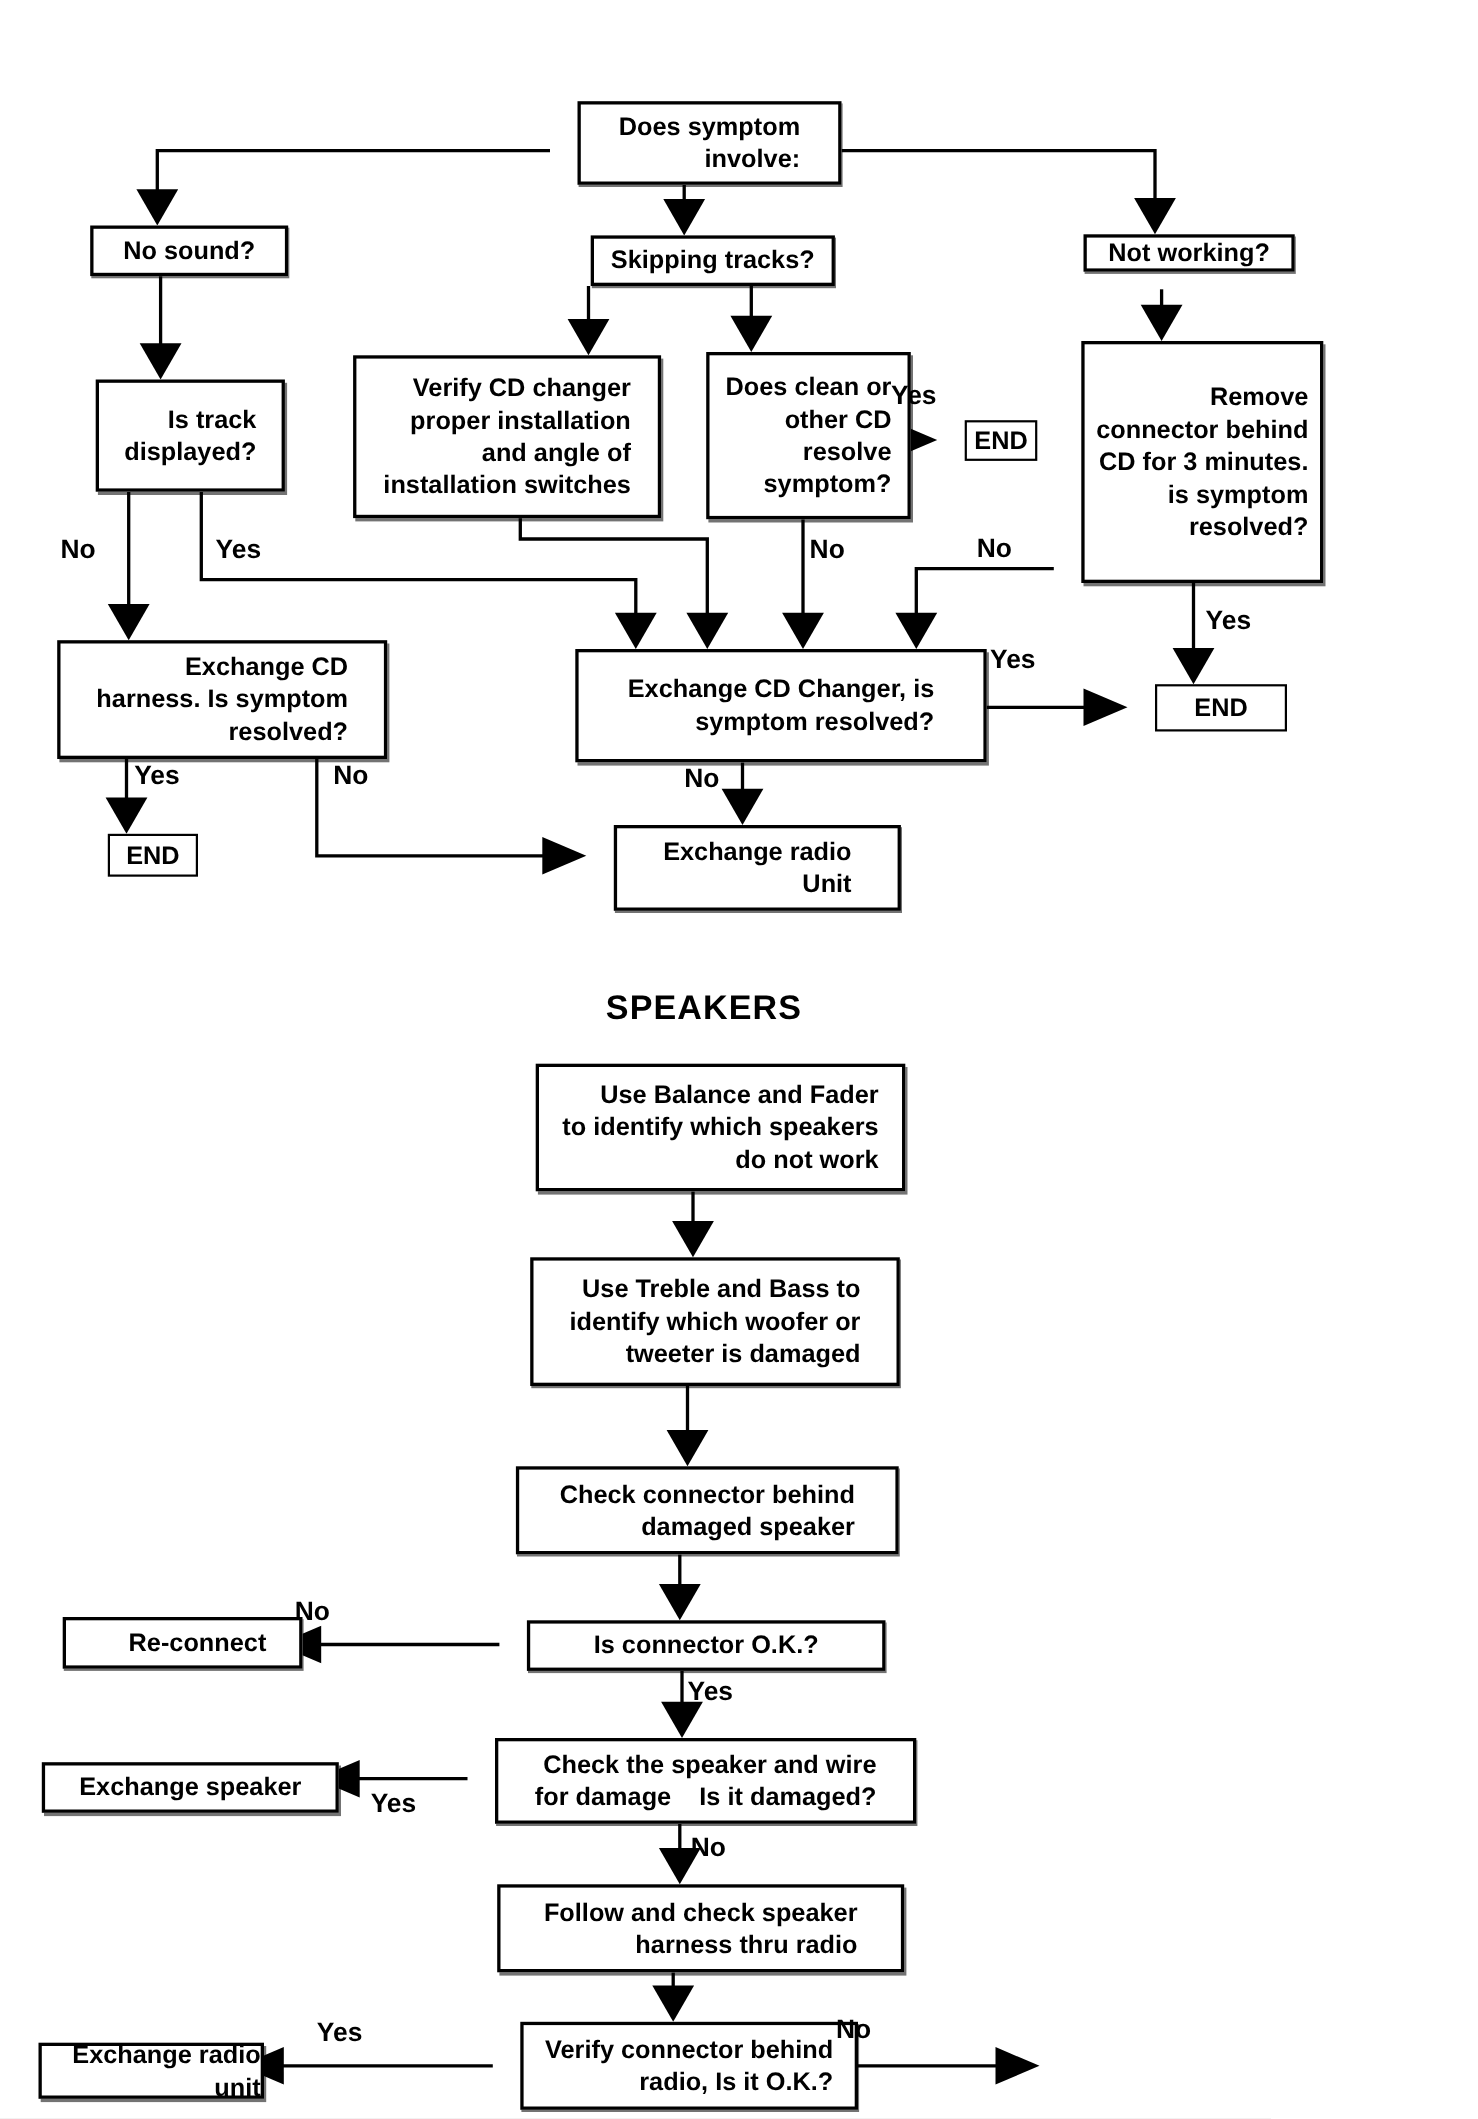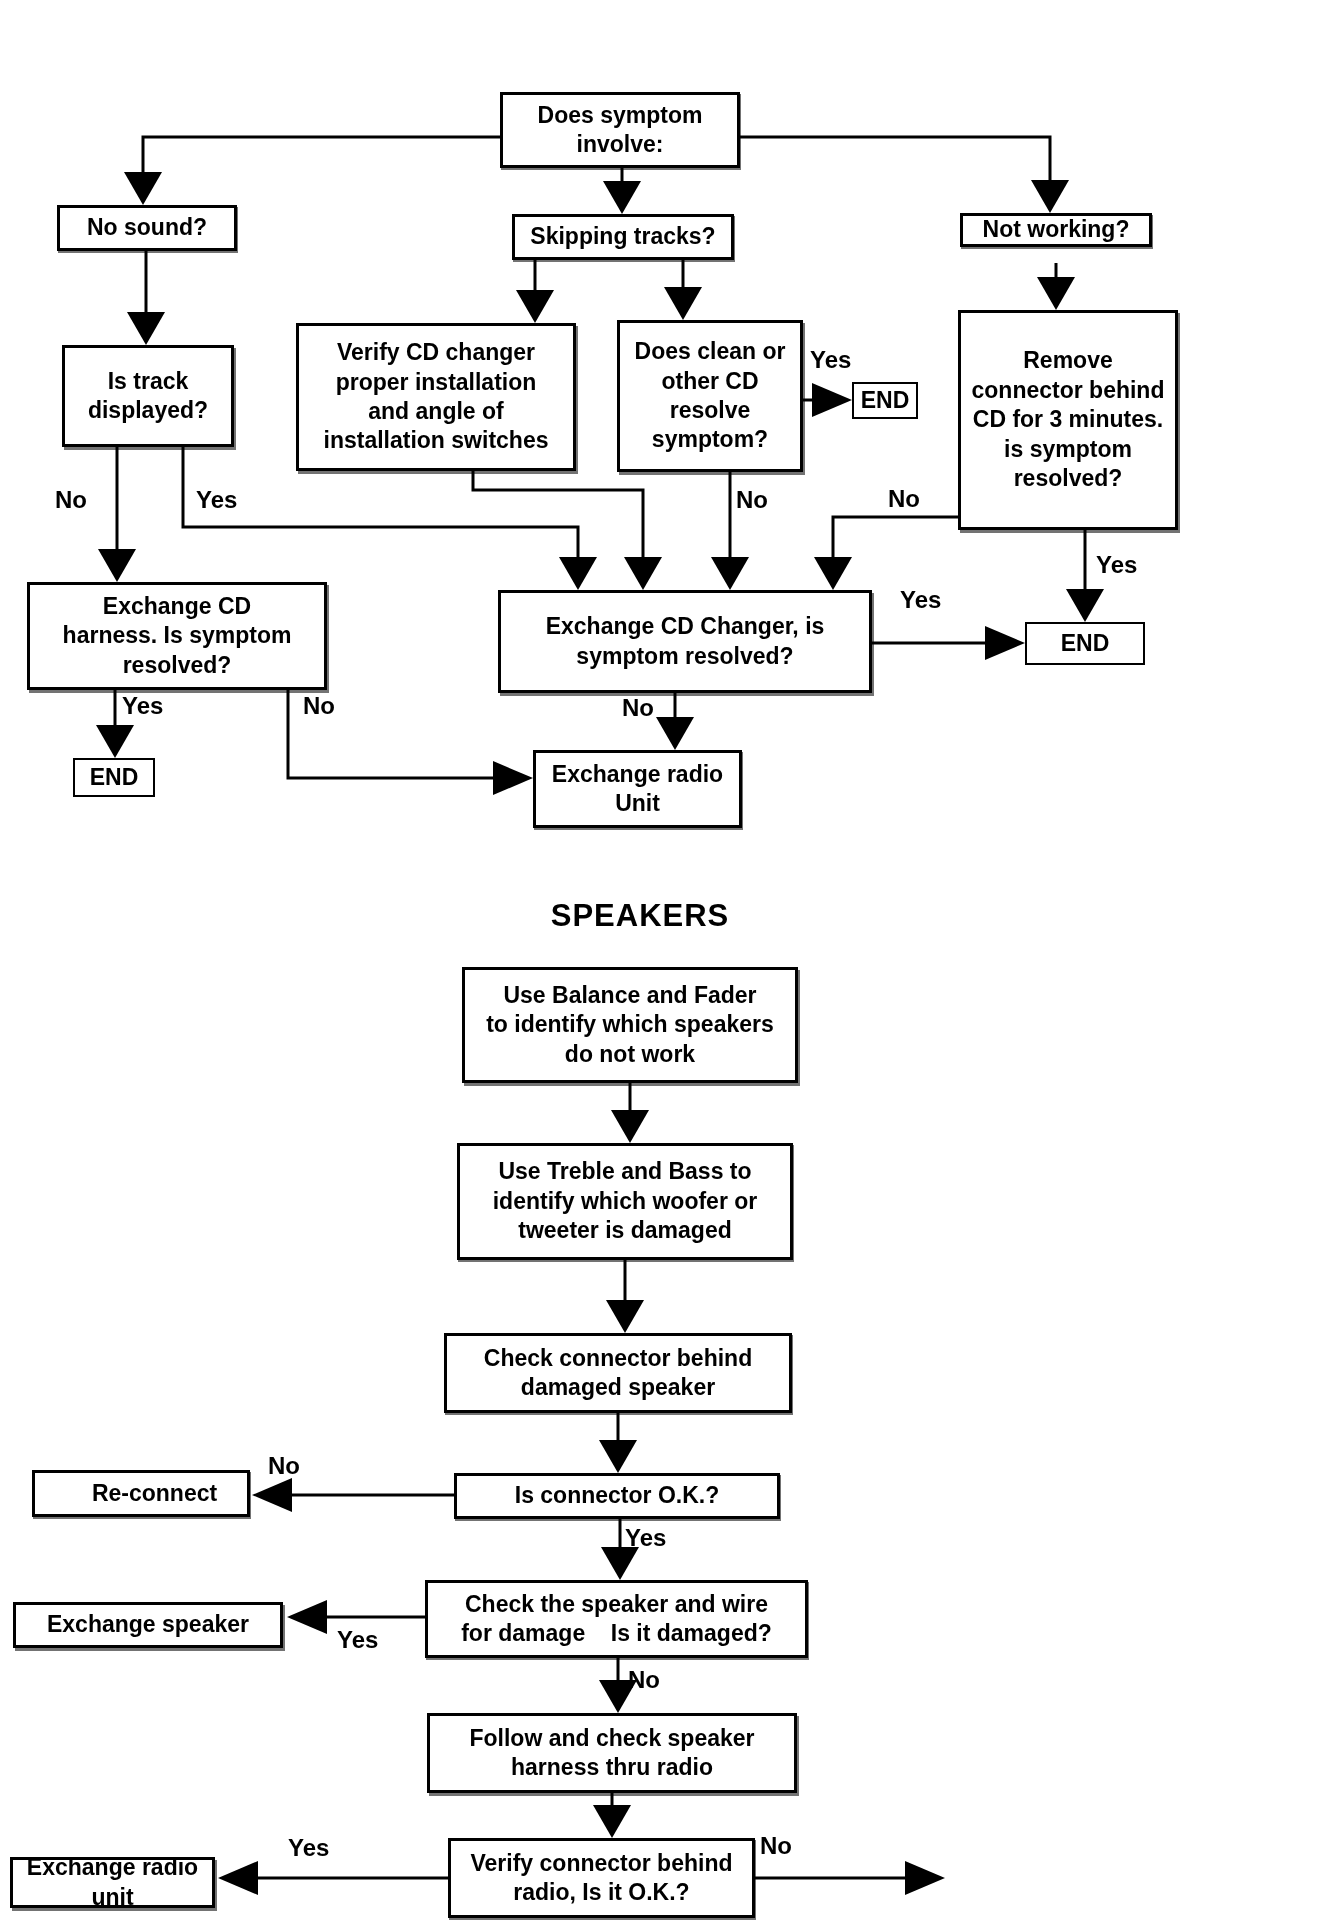--- a/index.html
+++ b/index.html
@@ -19,27 +19,28 @@
     text-align:center;
     white-space:pre-wrap;
   }
   .node{
     position:absolute;
     border:3px solid #000;
     background:#fff;
     display:flex;
     align-items:center;
     justify-content:center;
-    text-align:center;
+    text-align:right;
     font-size:23px;
     font-weight:700;
     line-height:1.28;
     white-space:pre-wrap;
     box-sizing:border-box;
     box-shadow:2px 3px 0 rgba(0,0,0,0.55);
+    margin-left:25px;
   }
   .node.end{
     box-shadow:none;
     border-width:2px;
   }
   .node.thin{
     box-shadow:1px 2px 0 rgba(0,0,0,0.55);
   }
   .edge-label{
     position:absolute;
@@ -221,21 +222,21 @@
 harness. Is symptom
 resolved?</div>
 
   <div class="node end" style="left:73px;top:758px;width:82px;height:39px;">END</div>
 
   <div class="node" style="left:498px;top:590px;width:374px;height:103px;">Exchange CD Changer, is
 symptom resolved?</div>
 
   <div class="node end" style="left:1025px;top:622px;width:120px;height:43px;">END</div>
 
-  <div class="node thin" style="left:533px;top:750px;width:209px;height:78px;">Exchange radio
+  <div class="node thin" style="left:533px;top:750px;width:261px;height:78px;">Exchange radio
 Unit</div>
 
   <span class="edge-label" style="left:55px;top:486px;">No</span>
   <span class="edge-label" style="left:196px;top:486px;">Yes</span>
   <span class="edge-label" style="left:810px;top:346px;">Yes</span>
   <span class="edge-label" style="left:736px;top:486px;">No</span>
   <span class="edge-label" style="left:888px;top:485px;">No</span>
   <span class="edge-label" style="left:1096px;top:551px;">Yes</span>
   <span class="edge-label" style="left:122px;top:692px;">Yes</span>
   <span class="edge-label" style="left:303px;top:692px;">No</span>

